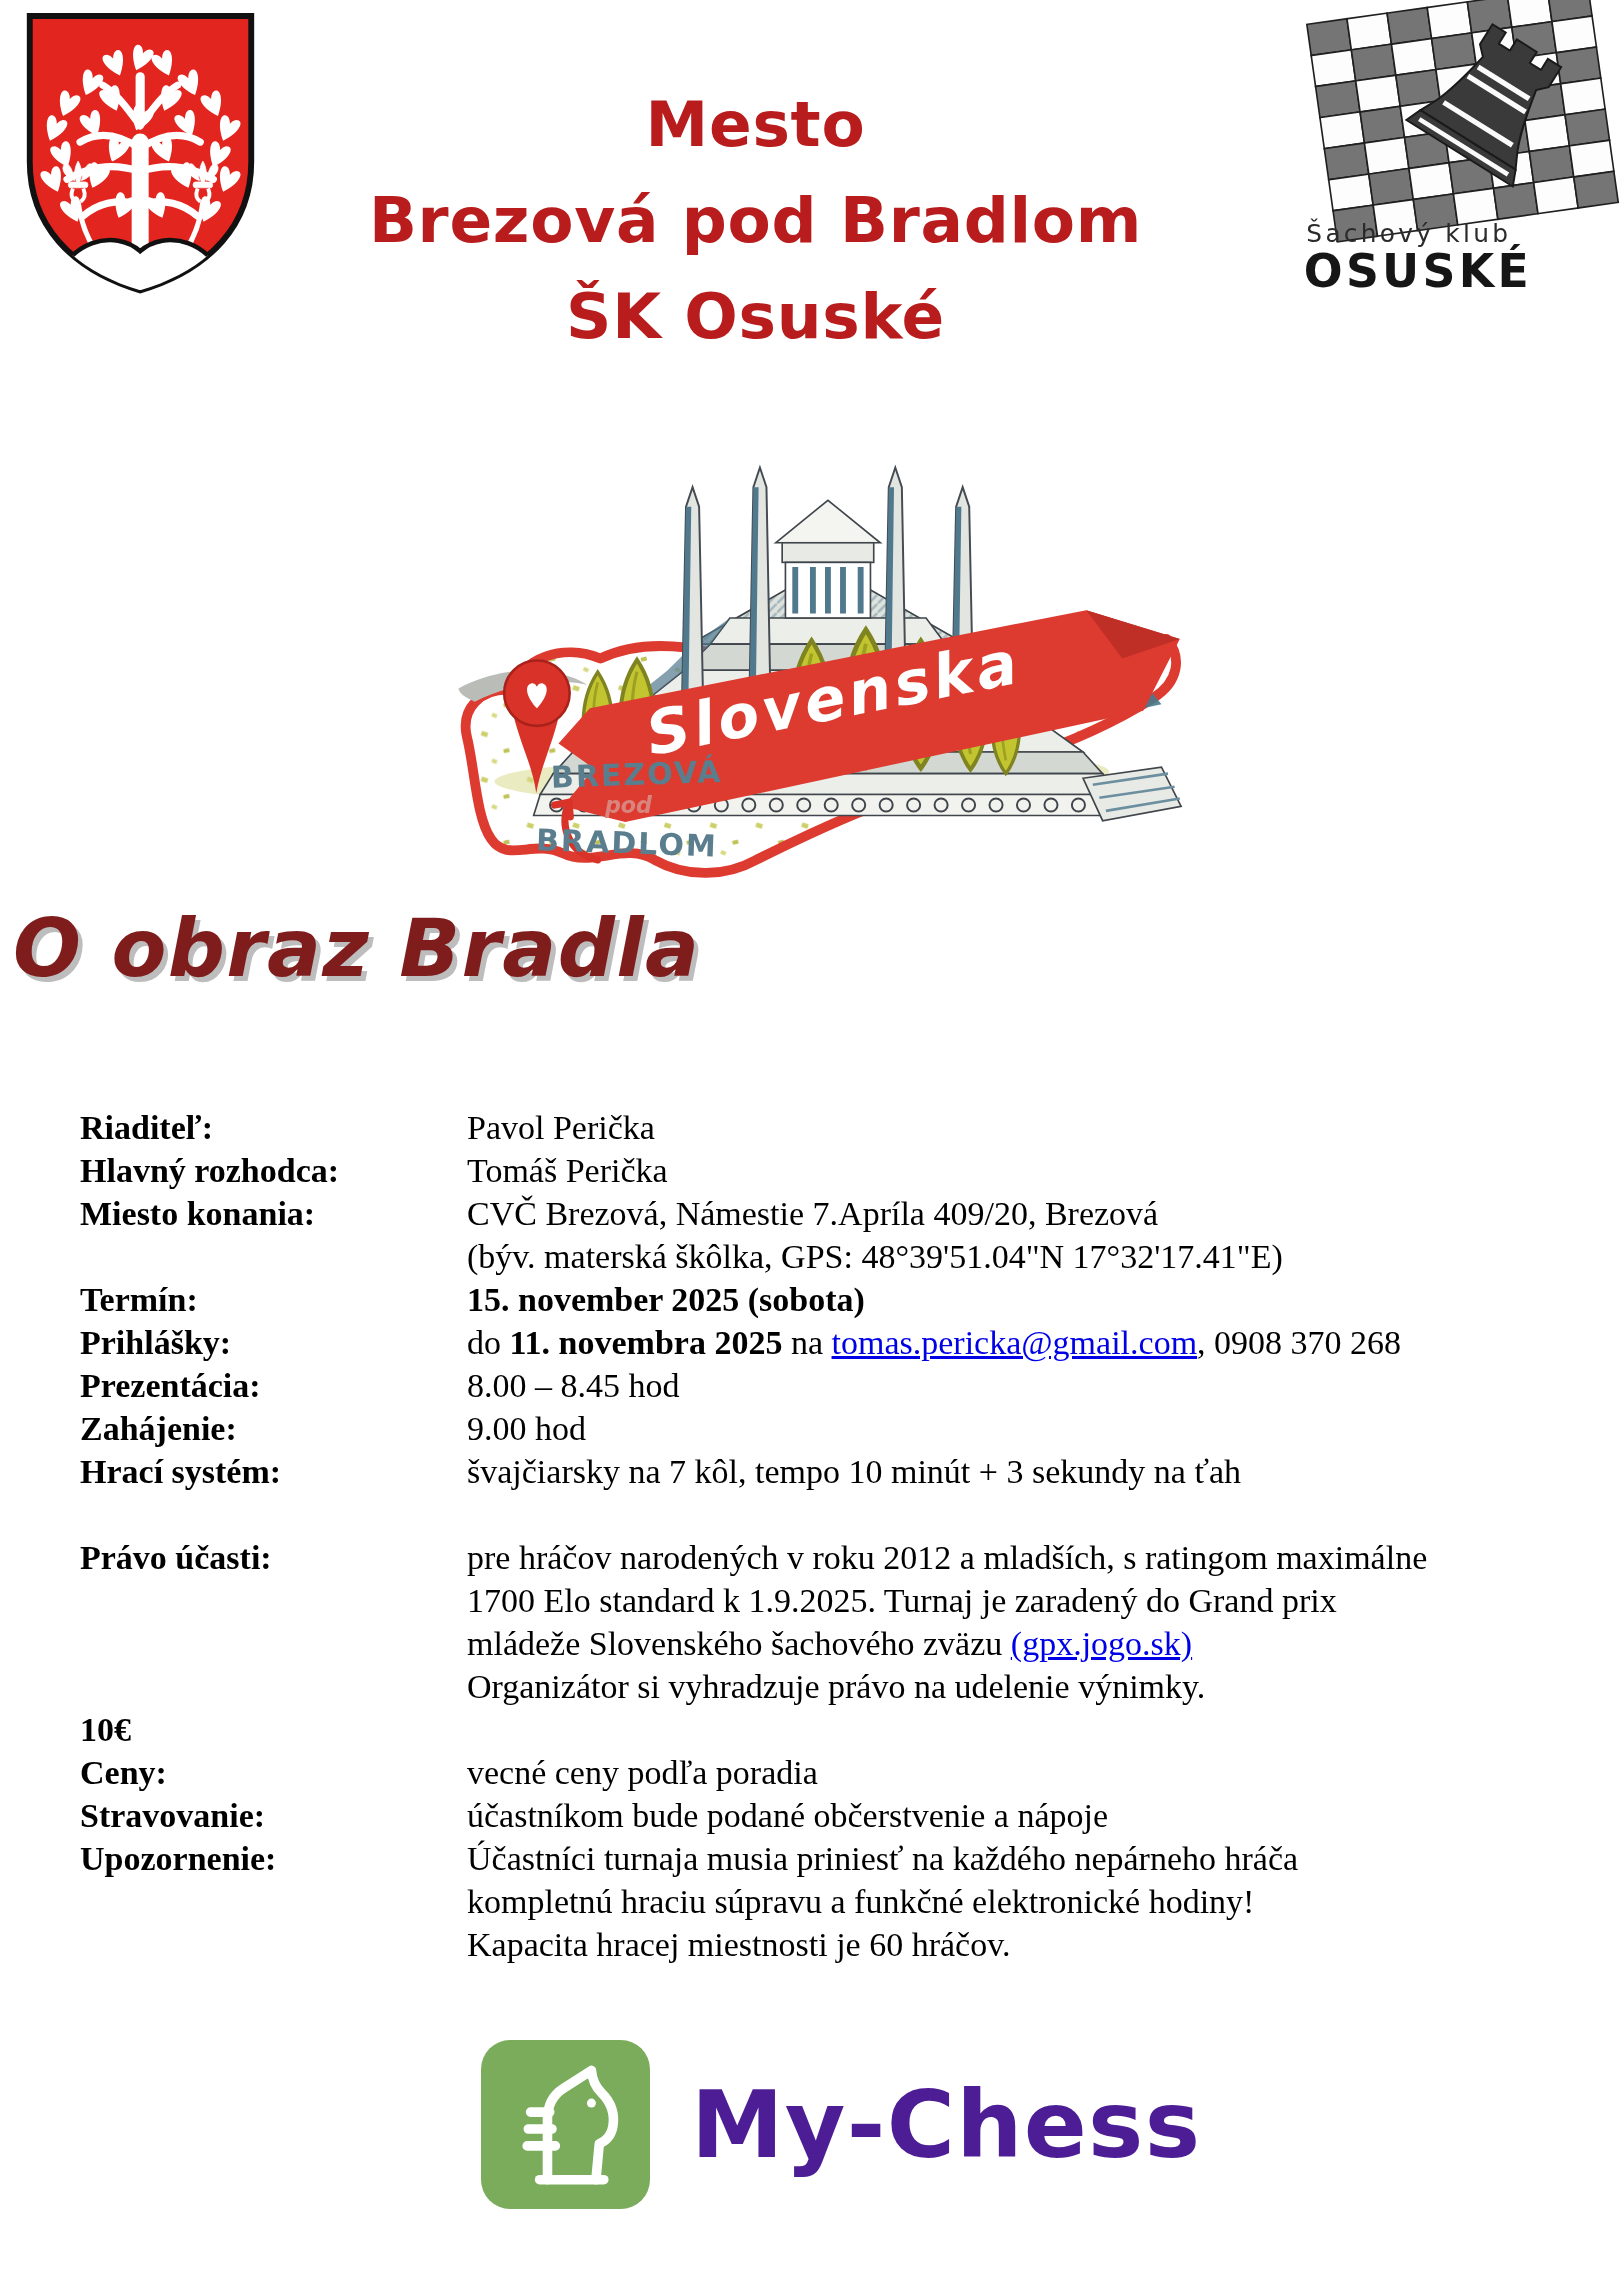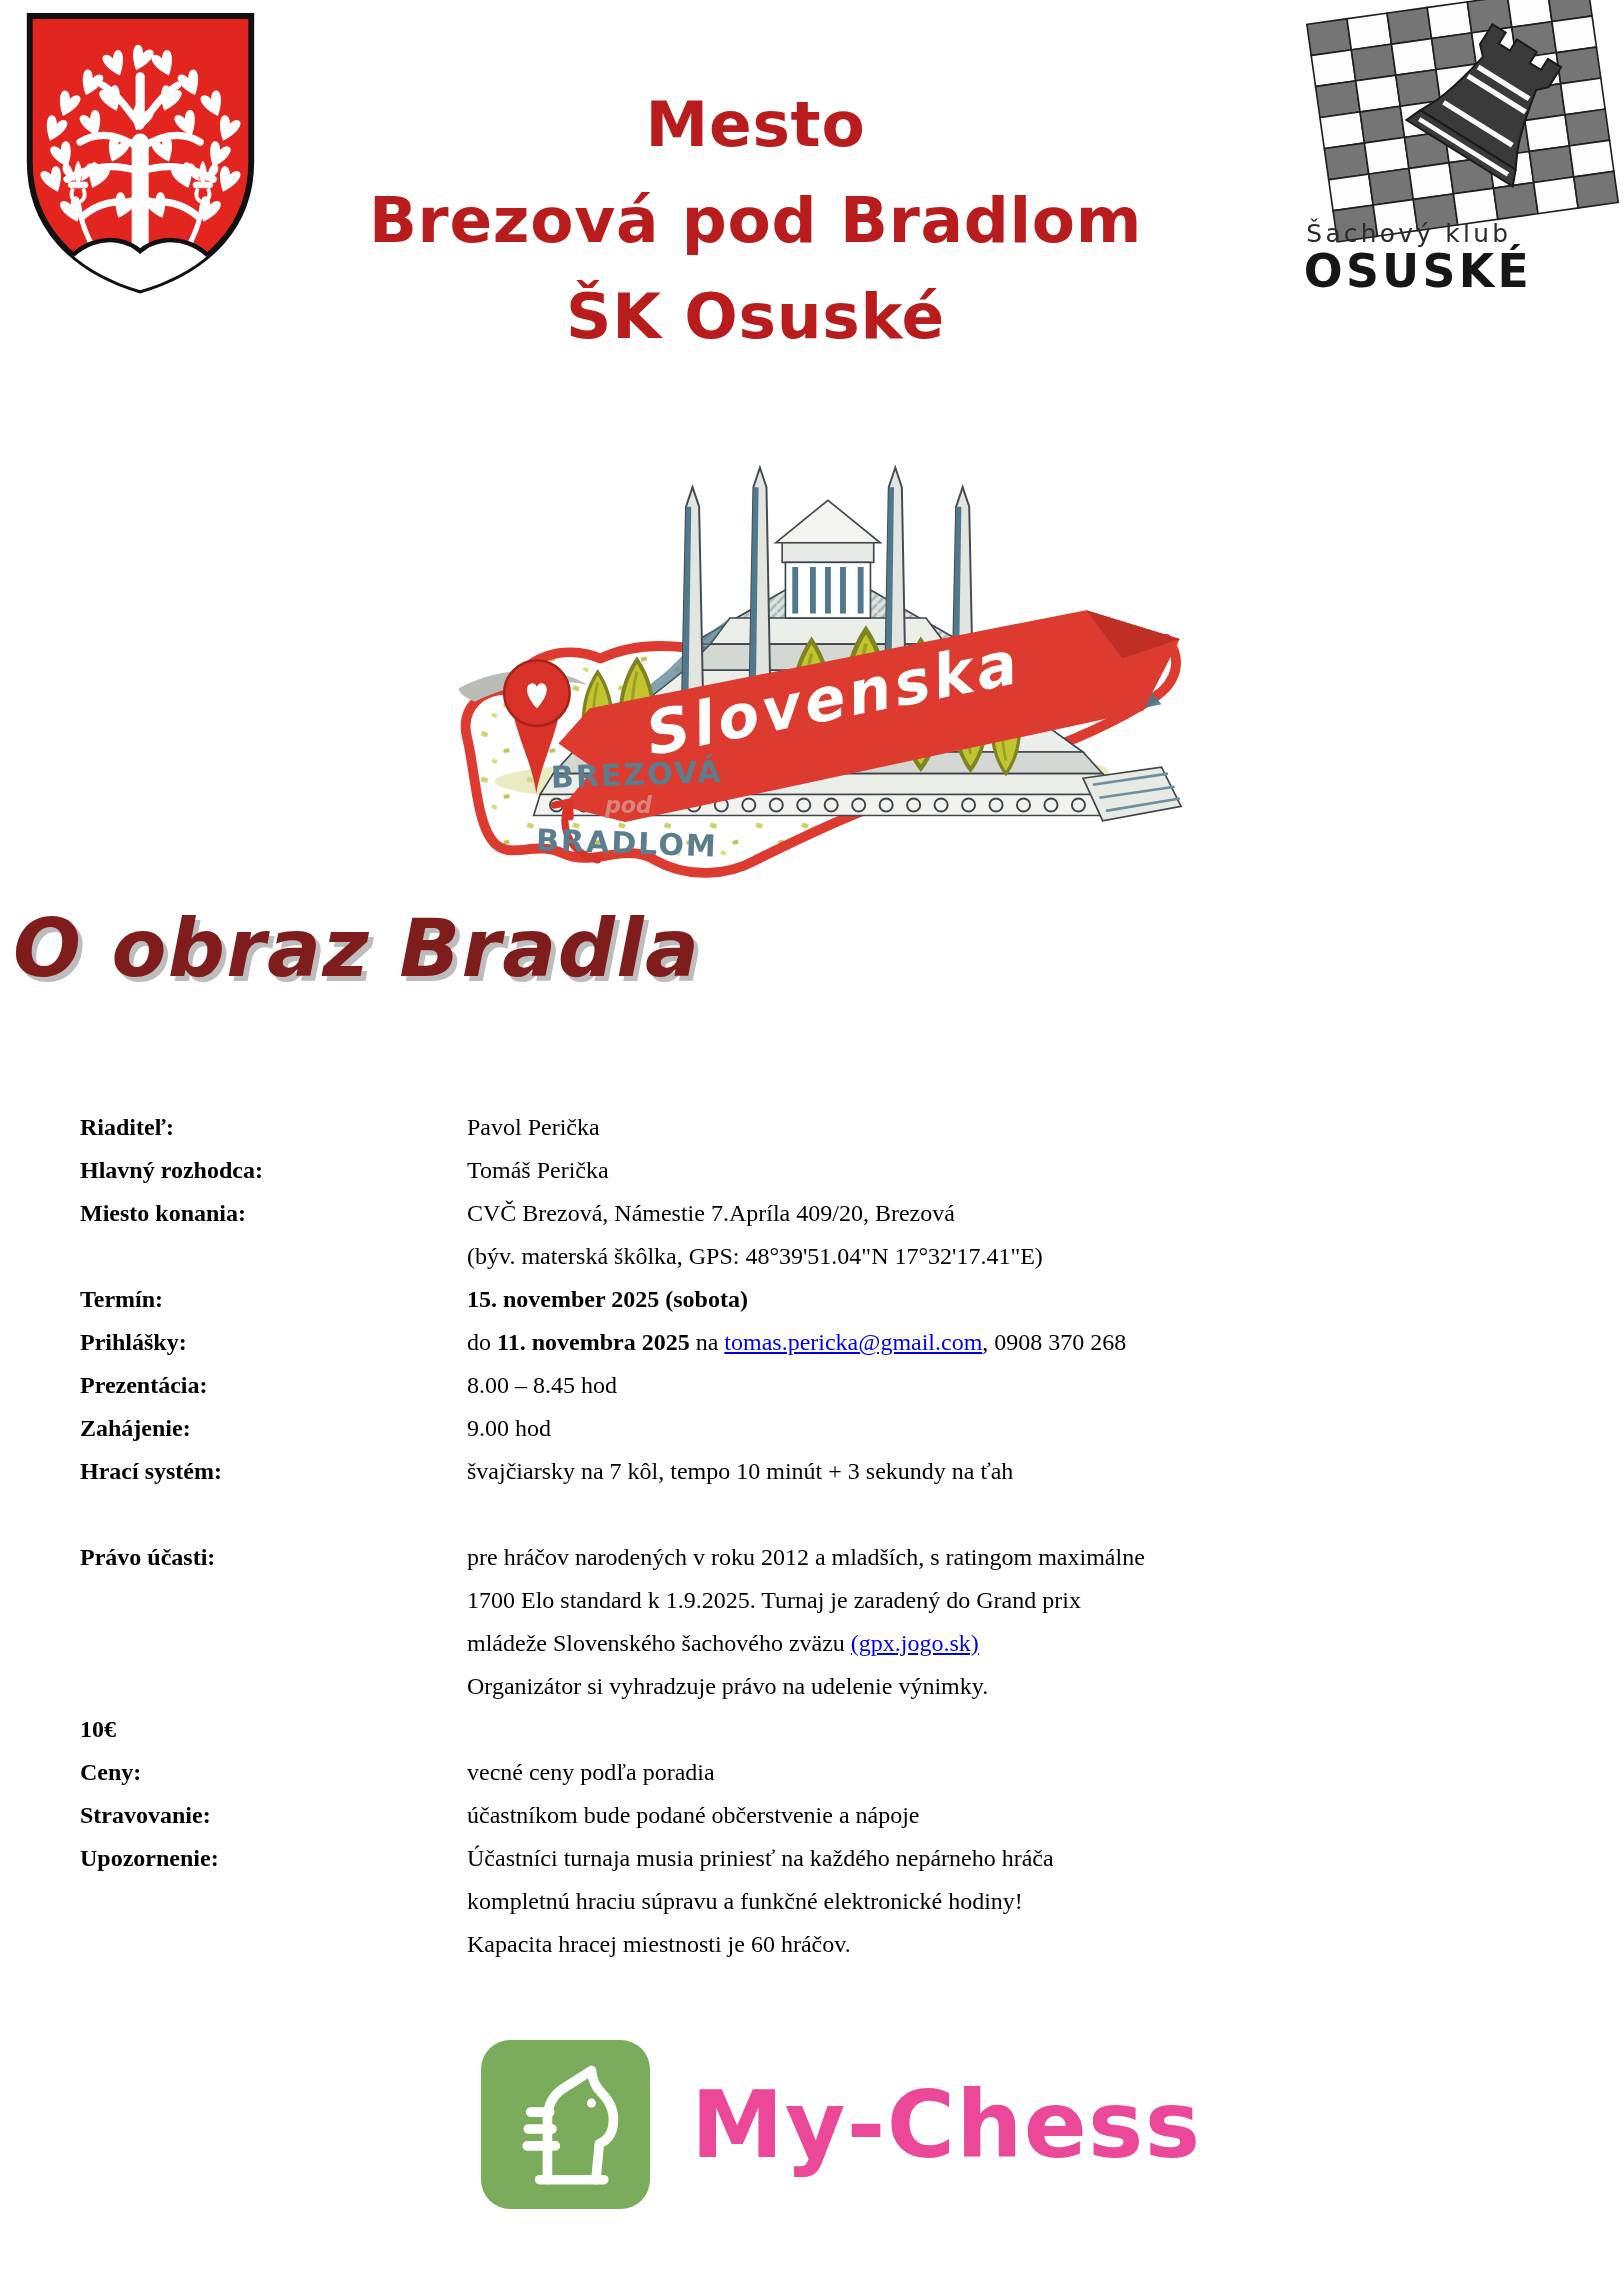--- a/index.html
+++ b/index.html
@@ -12,31 +12,31 @@
   .title-block{position:absolute;left:255px;top:77px;width:1001px;text-align:center;
     font-family:"DejaVu Sans",sans-serif;font-weight:bold;color:#b91c1c;
     font-size:63px;line-height:96px;letter-spacing:0.7px;}
 
   .illu{position:absolute;left:429px;top:402px;}
 
   .event-title{position:absolute;left:0;top:902px;width:100%;
     font-family:"DejaVu Sans",sans-serif;font-weight:bold;font-style:italic;
     font-size:80px;color:#7f1d1d;text-shadow:4.6px 4.6px 0 #bdbdbd;letter-spacing:1.3px;margin-left:13px;}
 
-  .details{position:absolute;left:80px;top:1106px;width:1498px;font-size:24px;line-height:43px;}
+  .details{position:absolute;left:80px;top:1106px;width:1498px;font-size:34px;line-height:43px;}
   .drow{display:flex;min-height:43px;}
   .dlabel{width:387px;flex:none;font-weight:bold;}
   .dvalue{flex:1;white-space:nowrap;}
   .b{font-weight:bold;}
   .link{color:#0000e6;text-decoration:underline;cursor:pointer;font-family:Liberation Serif, serif;}
 
   .mychess{position:absolute;left:481px;top:2040px;display:flex;align-items:center;gap:41px;}
   .mc-icon{width:169px;height:169px;display:block;}
   .mc-text{font-family:"DejaVu Sans",sans-serif;font-weight:bold;font-size:93px;
-    color:#ec4899;letter-spacing:1.3px;}
+    color:#4c1d95;letter-spacing:1.3px;}
 
   svg text{font-family:"DejaVu Sans",sans-serif;}
 </style>
 </head>
 <body>
 
 <div class="page">
 
   <svg class="coa" width="245" height="291" viewBox="0 0 375 445">
     <defs>

